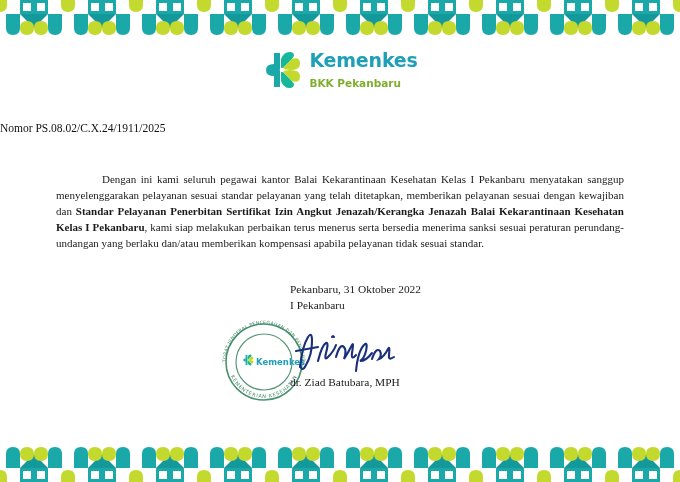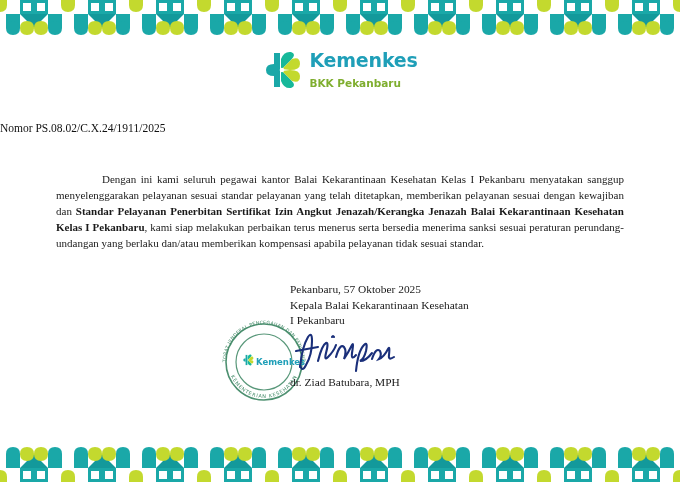--- a/index.html
+++ b/index.html
@@ -347,22 +347,21 @@
       <span class="logo-title">Kemenkes</span>
       <span class="logo-sub">BKK Pekanbaru</span>
     </span>
   </div>
 
   <div class="doc-number">Nomor PS.08.02/C.X.24/1911/2025</div>
 
   <p class="body-text"><span>Dengan ini kami seluruh pegawai kantor Balai Kekarantinaan Kesehatan Kelas I Pekanbaru menyatakan sanggup menyelenggarakan pelayanan sesuai standar pelayanan yang telah ditetapkan, memberikan pelayanan sesuai dengan kewajiban dan </span><b>Standar Pelayanan Penerbitan Sertifikat Izin Angkut Jenazah/Kerangka Jenazah  Balai Kekarantinaan Kesehatan Kelas I Pekanbaru</b><span>, kami siap melakukan perbaikan terus menerus serta bersedia menerima sanksi sesuai peraturan perundang-undangan yang berlaku dan/atau memberikan kompensasi apabila pelayanan tidak sesuai standar.</span></p>
 
   <div class="sign-block">
-    <div>Pekanbaru, 57 Oktober 2025</div>
-    <div>Kepala Balai Kekarantinaan Kesehatan</div>
+    <div>Pekanbaru, 31 Oktober 2022</div>
     <div>I Pekanbaru</div>
   </div>
 
   <svg class="stamp" viewBox="0 0 104 84">
     <defs>
       <path id="arcTop" d="M 14 44 A 38 38 0 0 1 90 44"></path>
       <path id="arcBot" d="M 16 44 A 36 36 0 0 0 88 44"></path>
     </defs>
     <circle cx="52" cy="44" r="38" fill="none" stroke="#2e7d57" stroke-width="1.6" opacity="0.85"></circle>
     <circle cx="52" cy="44" r="28" fill="none" stroke="#2e7d57" stroke-width="1.2" opacity="0.8"></circle>

